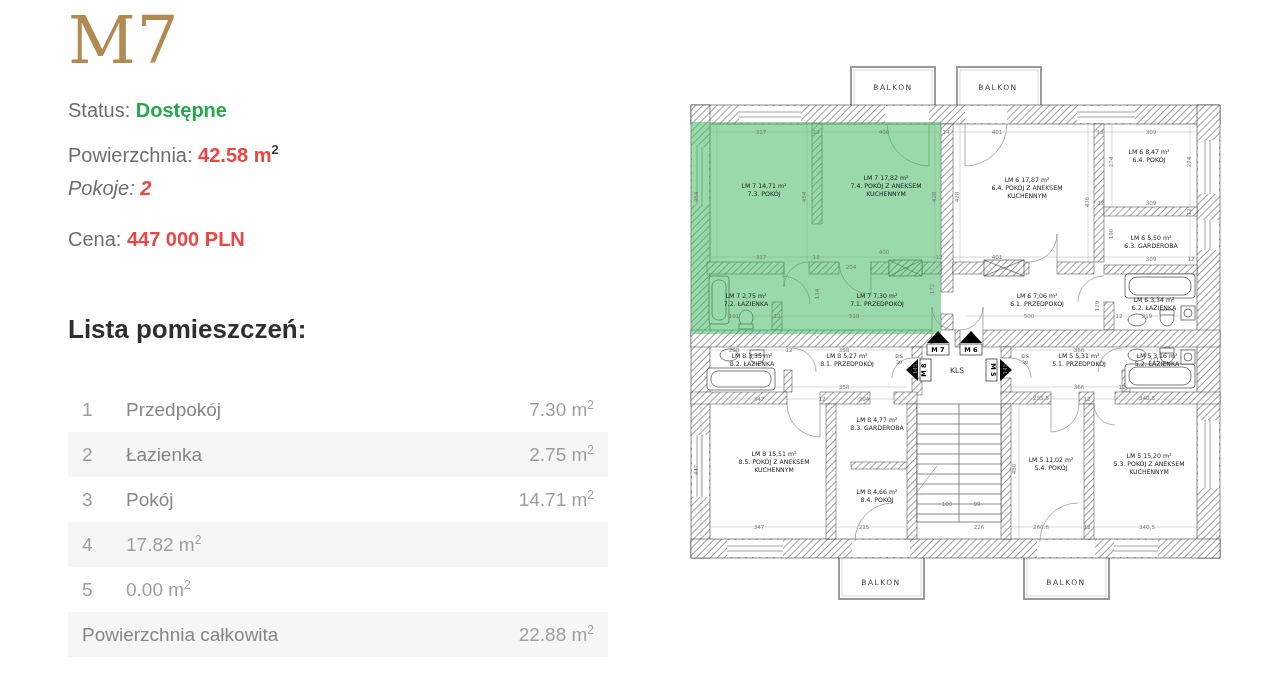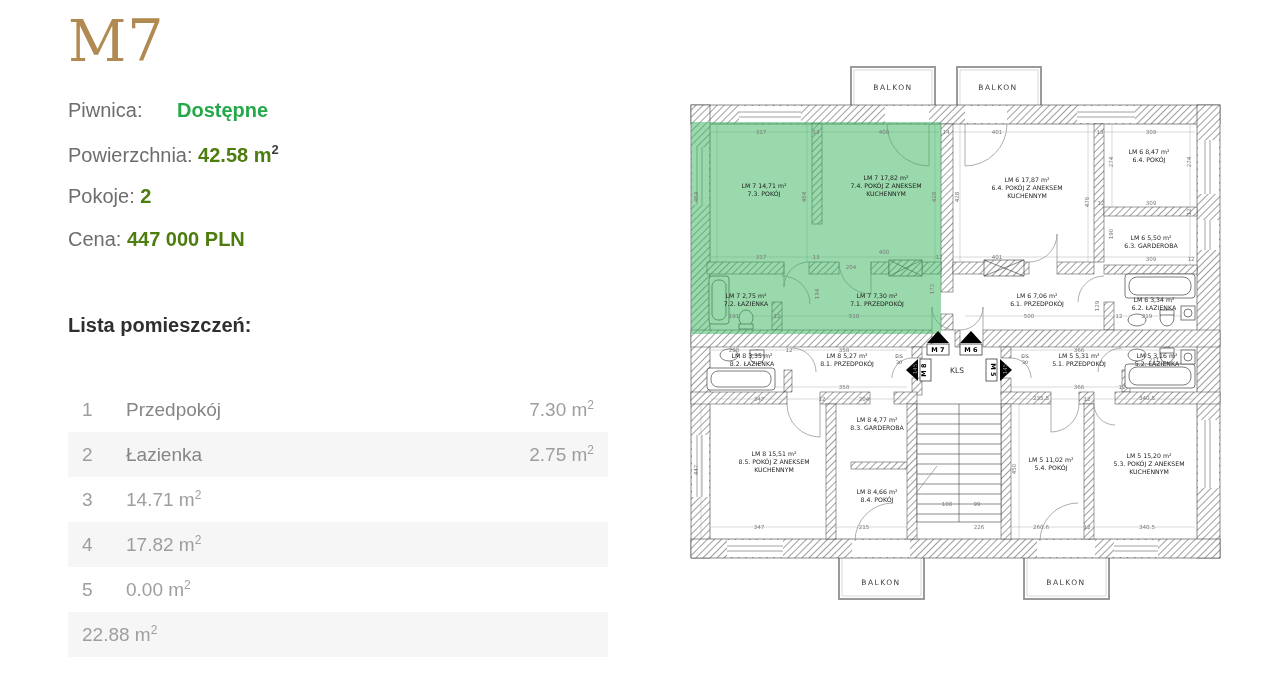--- a/index.html
+++ b/index.html
@@ -2,32 +2,32 @@
 <html><head>
 <meta charset="utf-8">
 <style>
   * { margin:0; padding:0; box-sizing:border-box; }
   html,body { width:1280px; height:682px; background:#fff; overflow:hidden;
               font-family:"Liberation Sans", sans-serif; }
 
   .left-panel { position:absolute; left:68px; top:0; width:540px; }
 
   .logo { position:absolute; left:0; top:6px;
-          font-family:"DejaVu Serif", serif; font-size:57px; line-height:70px;
+          font-family:"DejaVu Serif", serif; font-size:66px; line-height:70px;
           color:#b18a52; letter-spacing:1px; }
 
   .info { position:absolute; left:0; width:540px; font-size:20px; color:#6d6d6d; }
-  .info .val { font-weight:bold; color:#4d7c0f;margin-top:36px; }
-  .info .status-val { font-weight:bold; color:#23a84a;margin-left:29px; }
+  .info .val { font-weight:bold; color:#ef4444;margin-top:36px; }
+  .info .status-val { font-weight:bold; color:#23a84a; }
   .info sup { font-size:13px; font-weight:bold; color:#3b3b3b; }
   #line-status { top:99px; } #line-area { top:142px; }
-  #line-rooms { top:185px; } #line-price { top:228px; }
+  #line-rooms { top:177px;font-style:italic; } #line-price { top:228px; }
 
   .section-heading { position:absolute; left:0; top:314px;
-          font-size:20px; font-weight:bold; color:#2f2f2f; }
+          font-size:26px; font-weight:bold; color:#2f2f2f; }
 
   .room-table { position:absolute; left:0; top:387px; width:540px;
           font-size:19px; color:#8c8c8c; }
   .t-row { display:flex; align-items:center; height:45px; padding:0 14px; }
   .t-row.alt { background:#f6f6f6; }
   .t-no { width:44px; color:#9e9e9e; }
   .t-name { flex:1; color:#868686; }
   .t-area { text-align:right; color:#9e9e9e; white-space:nowrap; }
   .t-area sup { font-size:12px; }
 
@@ -41,21 +41,21 @@
   .kls  { font-family:"DejaVu Sans", sans-serif; font-size:7.5px; fill:#2a2a2a; }
   .eis  { font-family:"DejaVu Sans", sans-serif; font-size:4.8px; fill:#4a4a4a; }
 </style>
 </head>
 <body>
 
 <div class="left-panel">
   <div class="logo">M7</div>
 
   <div class="info" id="line-status">
-    <span>Piwnica:</span>
+    <span>Status:</span>
     <span class="status-val">Dostępne</span>
   </div>
   <div class="info" id="line-area">
     <span>Powierzchnia:</span>
     <span class="val">42.58 m</span><sup>2</sup>
   </div>
   <div class="info" id="line-rooms">
     <span>Pokoje:</span>
     <span class="val">2</span>
   </div>
@@ -72,31 +72,33 @@
       <span class="t-name">Przedpokój</span>
       <span class="t-area"><span>7.30</span><span> m</span><sup>2</sup></span>
     </div>
     <div class="t-row alt">
       <span class="t-no">2</span>
       <span class="t-name">Łazienka</span>
       <span class="t-area"><span>2.75</span><span> m</span><sup>2</sup></span>
     </div>
     <div class="t-row">
       <span class="t-no">3</span>
+      <span class="t-name">Pokój</span>
       <span class="t-area"><span>14.71</span><span> m</span><sup>2</sup></span>
     </div>
     <div class="t-row alt">
       <span class="t-no">4</span>
       <span class="t-area"><span>17.82</span><span> m</span><sup>2</sup></span>
     </div>
     <div class="t-row">
       <span class="t-no">5</span>
       <span class="t-area"><span>0.00</span><span> m</span><sup>2</sup></span>
     </div>
     <div class="t-row alt">
+      <span class="t-name">Powierzchnia całkowita</span>
       <span class="t-area"><span>22.88</span><span> m</span><sup>2</sup></span>
     </div>
   </div>
 </div>
 
 <div class="plan-wrap">
 <svg id="fp" width="540" height="556" viewBox="0 0 540 556" xmlns="http://www.w3.org/2000/svg">
   <defs>
     <pattern id="h" patternUnits="userSpaceOnUse" width="5" height="5" patternTransform="rotate(45)">
       <rect width="5" height="5" fill="#ffffff"></rect>

